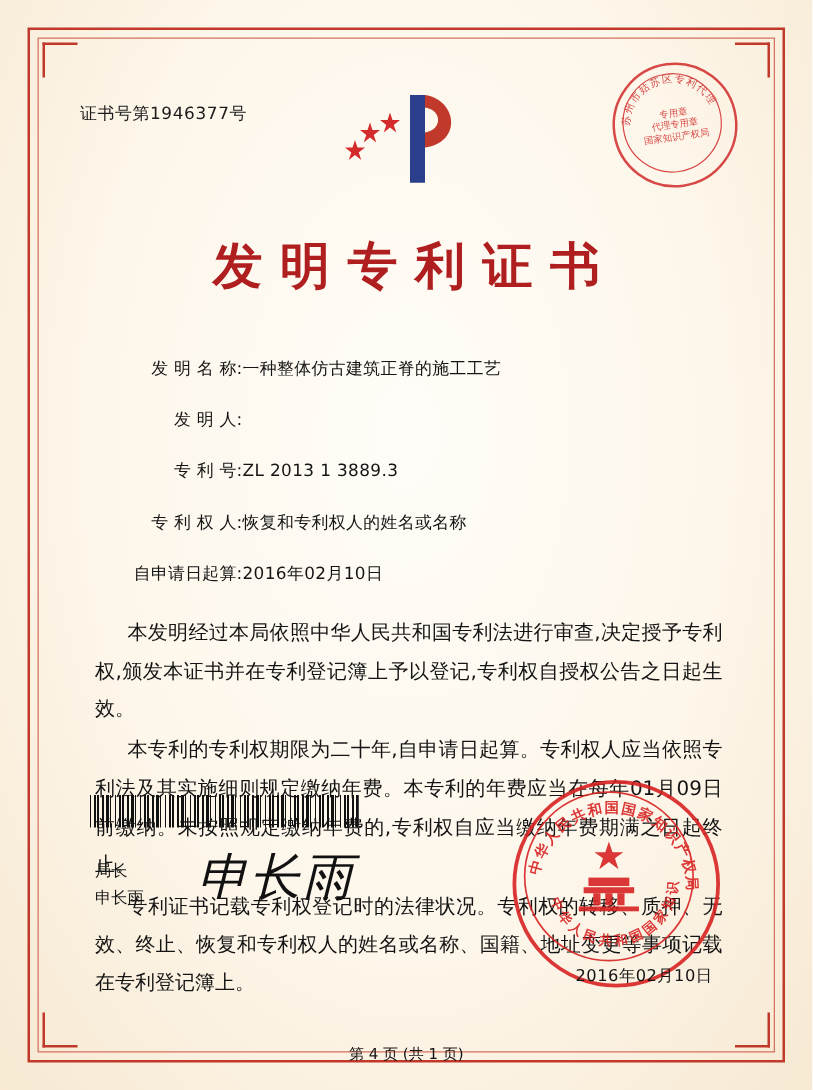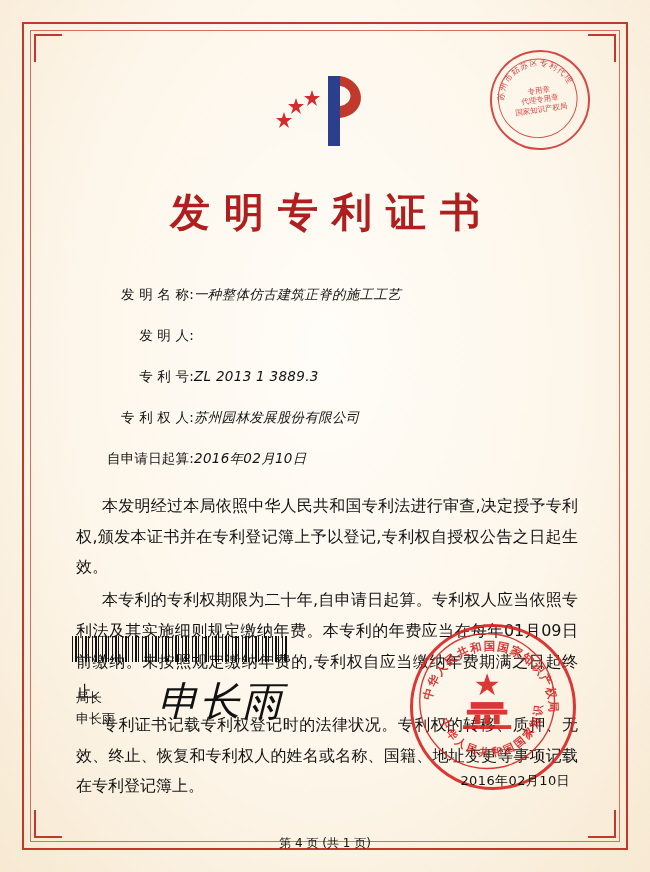--- a/index.html
+++ b/index.html
@@ -133,21 +133,20 @@
   .field-label {
     width: 118px;
     flex: 0 0 118px;
     white-space: nowrap;
     letter-spacing: 0.2px;
     text-align: right;
   }
   .field-value {
     flex: 1;
     letter-spacing: 0.3px;
-    font-style: italic;
   }
 
   
   .paragraphs {
     padding-left: 30px;
     padding-right: 26px;
     font-size: 16px;
     line-height: 1.92;
     text-align: justify;
     color: #141414;
@@ -235,20 +234,21 @@
   <div class="border-outer"></div>
   <div class="border-inner"></div>
   <div class="corner tl"></div>
   <div class="corner tr"></div>
   <div class="corner bl"></div>
   <div class="corner br"></div>
 
   <div class="content">
 
     <div class="header">
+      <div class="cert-number">证书号第1946377号</div>
 
       <div class="logo">
         <svg viewBox="0 0 110 100" width="110" height="100">
 
           <g fill="#d42c2c">
             <polygon points="14,52 16,58 22,58 17,62 19,68 14,64 9,68 11,62 6,58 12,58"></polygon>
             <polygon points="26,38 28,44 34,44 29,48 31,54 26,50 21,54 23,48 18,44 24,44"></polygon>
             <polygon points="42,30 44,36 50,36 45,40 47,46 42,42 37,46 39,40 34,36 40,36"></polygon>
           </g>
 
@@ -285,21 +285,21 @@
       </div>
       <div class="field-row">
         <div class="field-label">发 明 人:</div>
       </div>
       <div class="field-row">
         <div class="field-label">专 利 号:</div>
         <div class="field-value">ZL 2013 1 3889.3</div>
       </div>
       <div class="field-row">
         <div class="field-label">专 利 权 人:</div>
-        <div class="field-value">苏州园林发展股份有限公司</div>
+        <div class="field-value">恢复和专利权人的姓名或名称</div>
       </div>
       <div class="field-row">
         <div class="field-label">自申请日起算:</div>
         <div class="field-value">2016年02月10日</div>
       </div>
     </div>
 
     <div class="paragraphs">
       <p>本发明经过本局依照中华人民共和国专利法进行审查,决定授予专利权,颁发本证书并在专利登记簿上予以登记,专利权自授权公告之日起生效。</p>
       <p>本专利的专利权期限为二十年,自申请日起算。专利权人应当依照专利法及其实施细则规定缴纳年费。本专利的年费应当在每年01月09日前缴纳。未按照规定缴纳年费的,专利权自应当缴纳年费期满之日起终止。</p>

